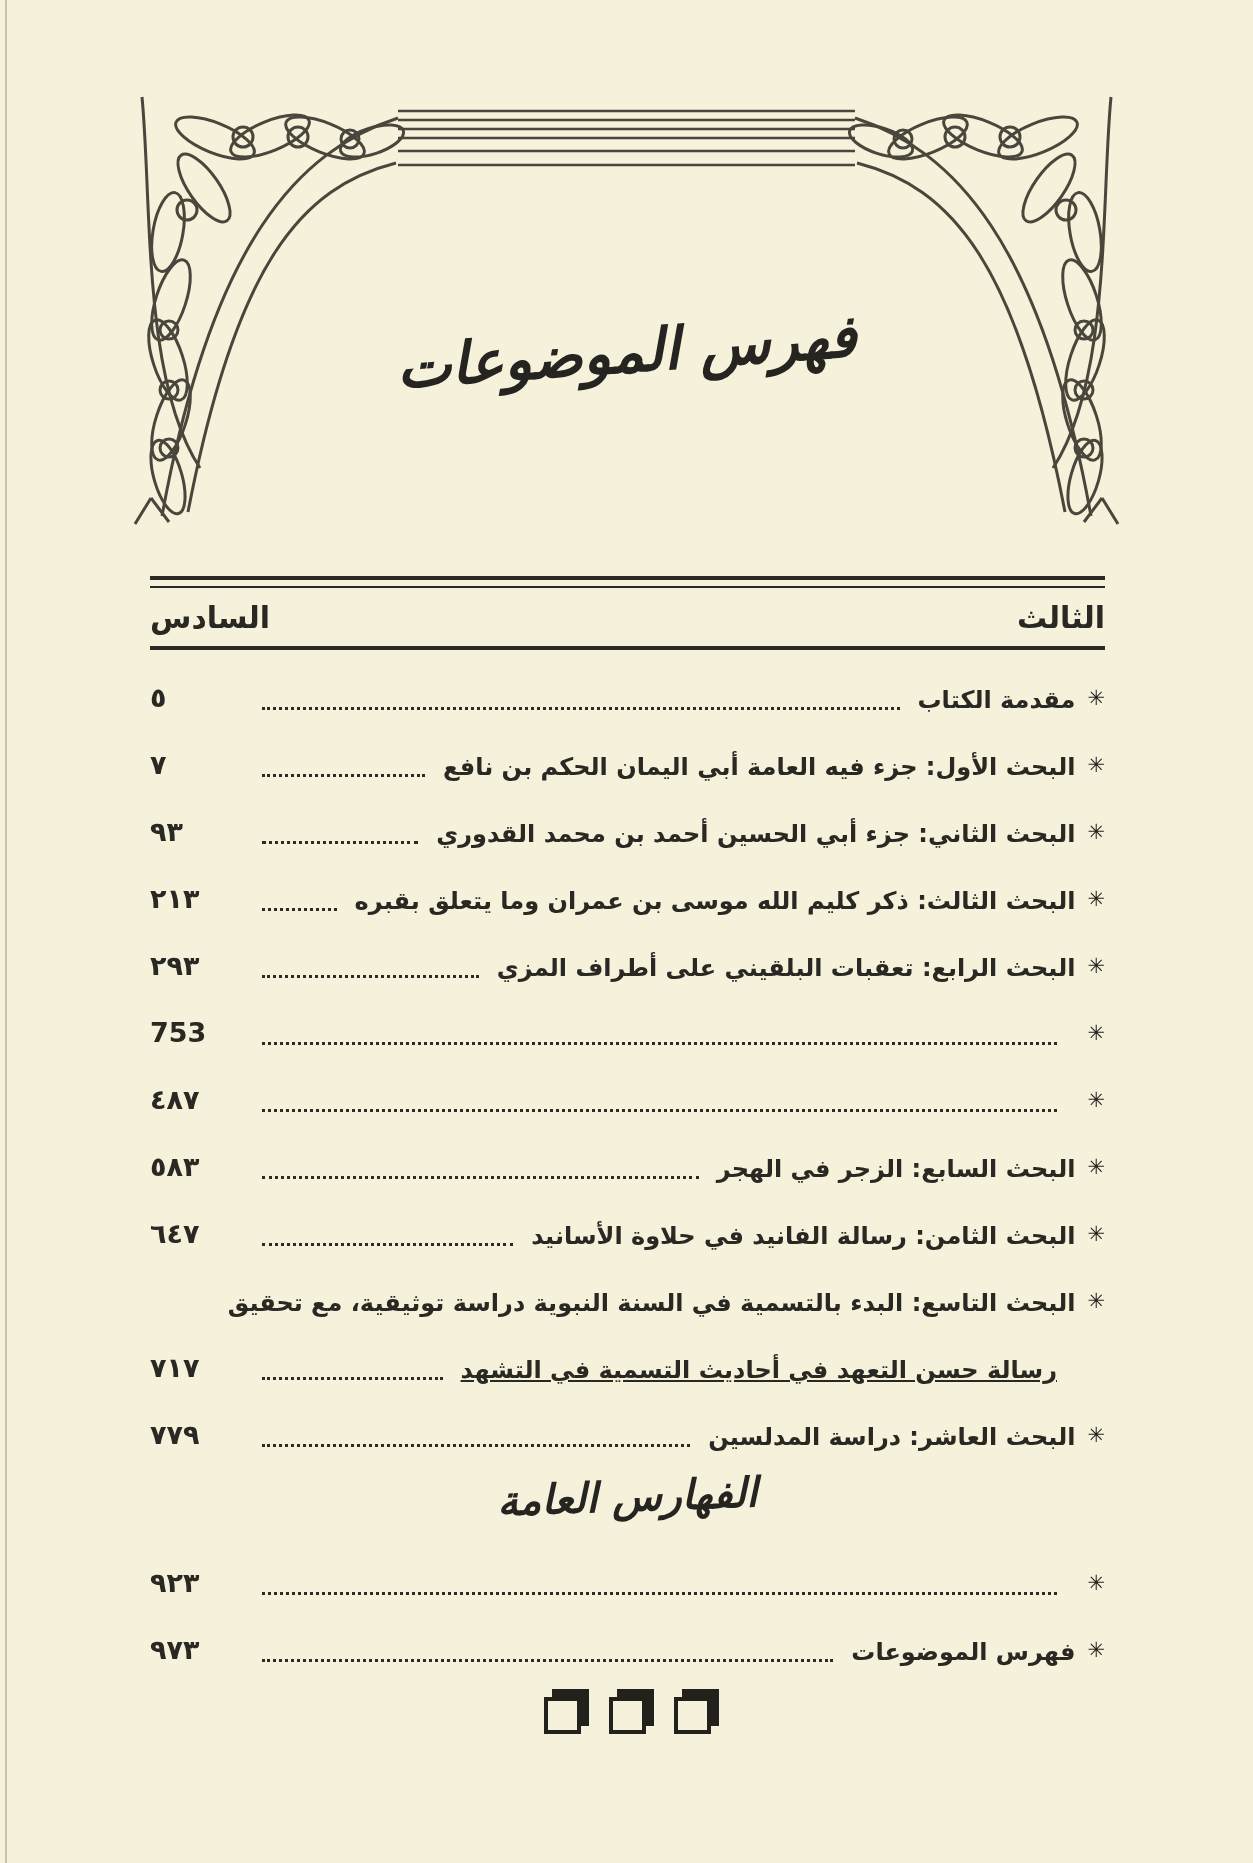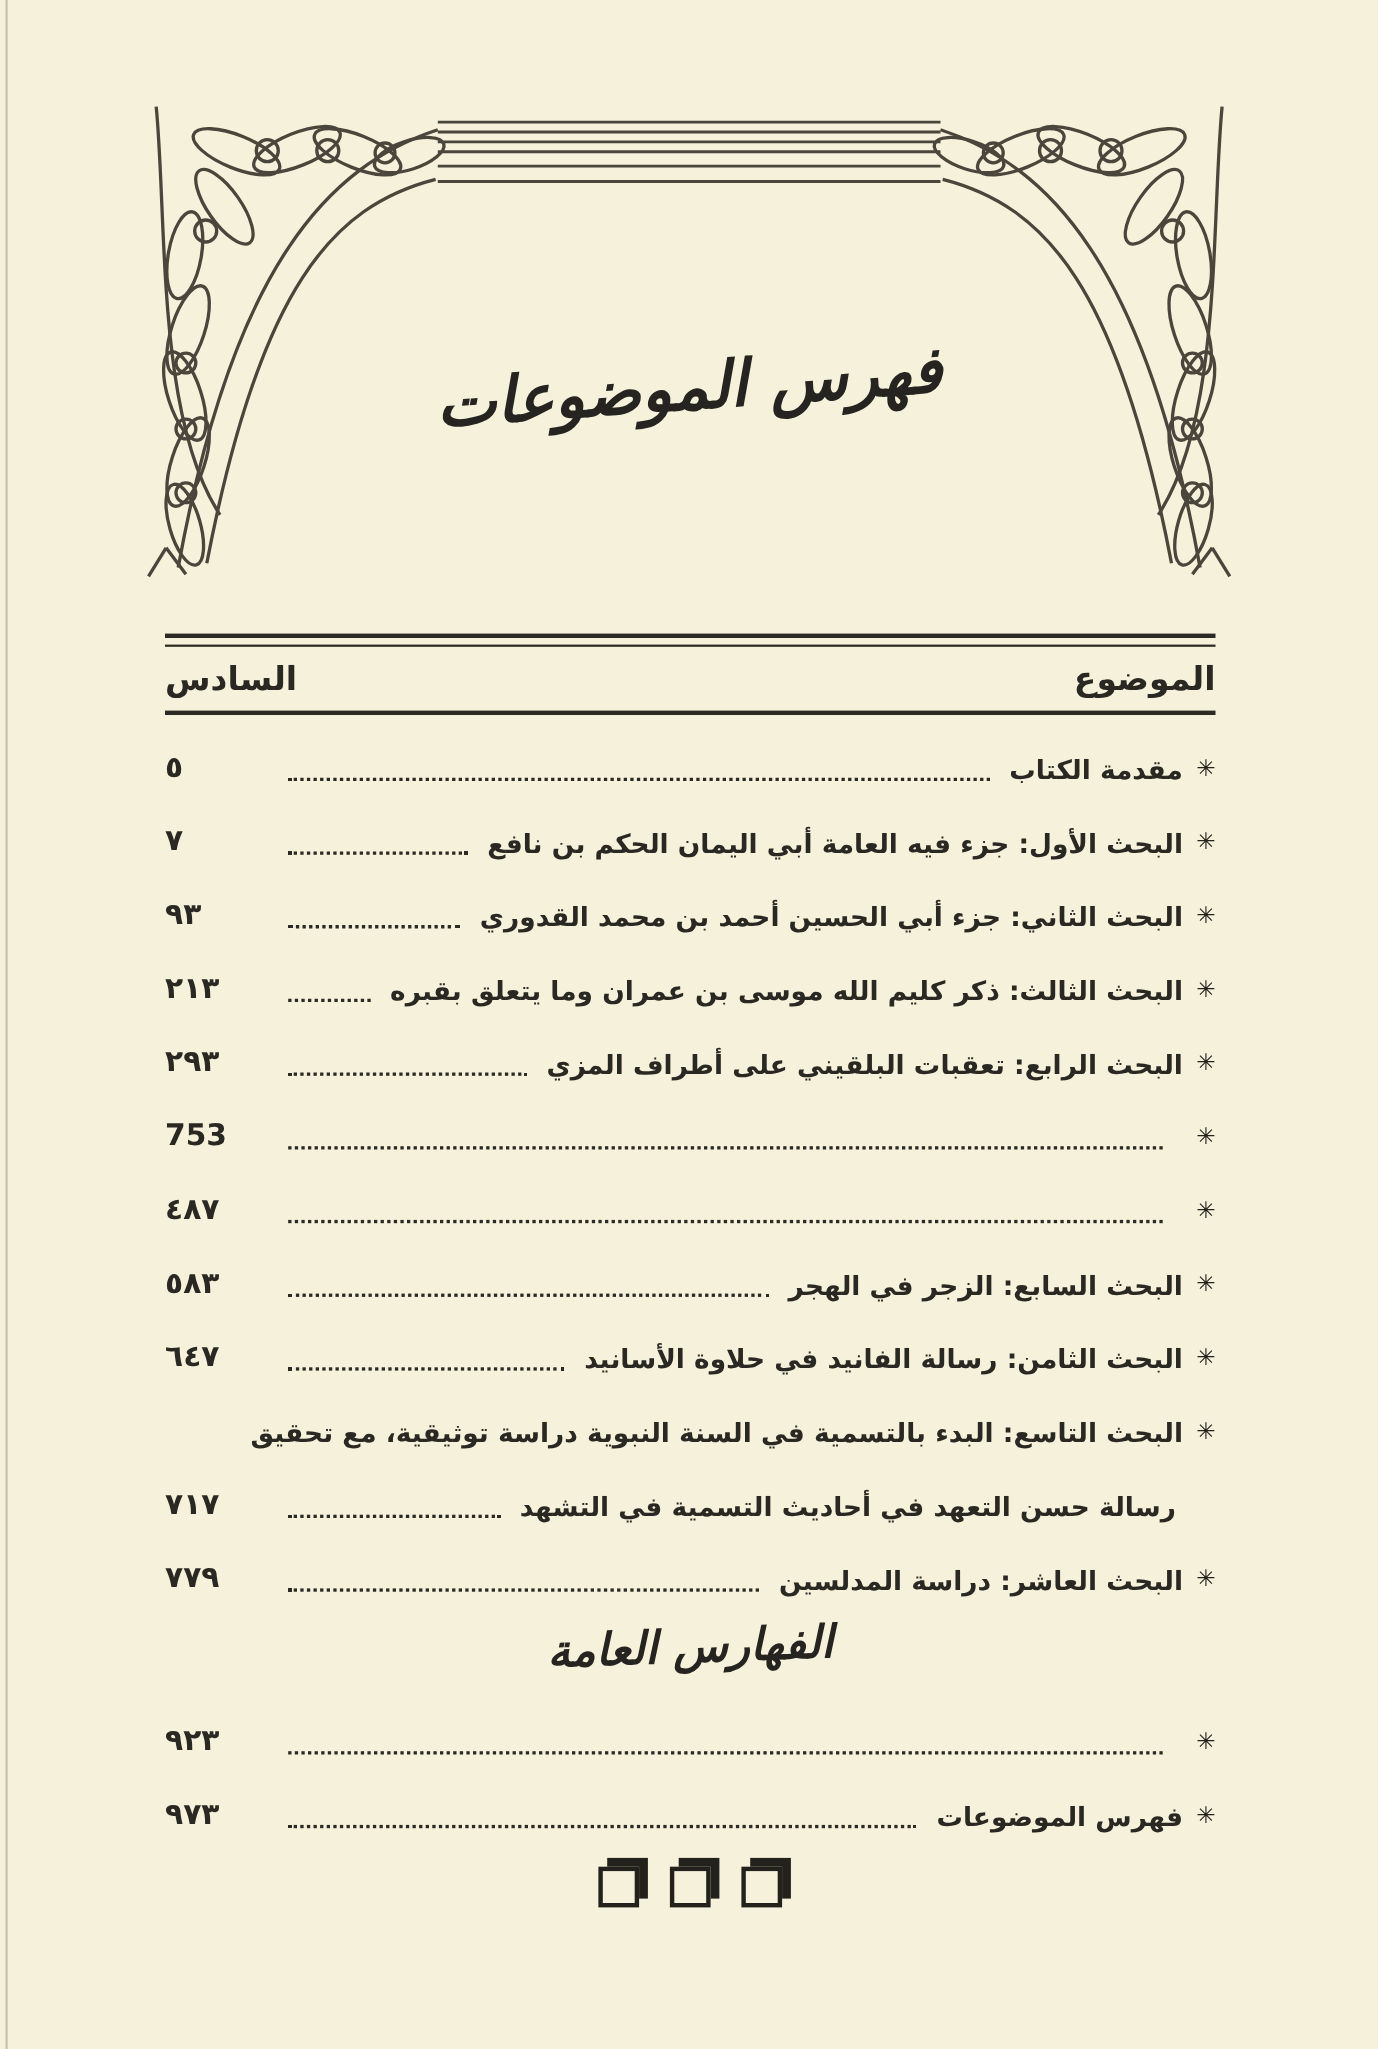--- a/index.html
+++ b/index.html
@@ -29,21 +29,21 @@
     height:58px;display:flex;align-items:center;justify-content:space-between;
     font-size:30px;font-weight:bold;
   }
   .rows{margin-top:10px;}
   .row{
     height:67px;display:flex;align-items:flex-end;
     padding-bottom:14px;box-sizing:border-box;
   }
   .star{font-size:21px;margin-left:12px;line-height:1;padding-bottom:4px;color:#23211c;}
   .etitle{font-size:24px;font-weight:bold;white-space:nowrap;line-height:1.1;}
-  .etitle.indent{margin-right:36px;}
+  .etitle.indent{margin-right:48px;text-decoration:underline;}
   .leader{flex:1;border-bottom:3px dotted #2c2a24;margin:0 18px 3px 16px;min-width:20px;}
   .pnum{min-width:96px;text-align:left;font-size:27px;font-weight:bold;direction:ltr;}
   .section-subtitle{
     height:71px;line-height:66px;text-align:center;
     font-size:41px;font-weight:bold;font-style:italic;
     transform:rotate(-2deg);
     color:#262420;
   }
   .squares{
     margin-top:17px;height:38px;
@@ -107,21 +107,21 @@
   </svg>
 
   <div class="main-title">فهرس الموضوعات</div>
 
   <div class="toc">
 
     <div class="rule thick"></div>
     <div class="rule thin"></div>
 
     <div class="thead">
-      <span>الموضوع</span>
+      <span>الثالث</span>
       <span>السادس</span>
     </div>
 
     <div class="rule thick"></div>
 
     <div class="rows" id="toc-entries">
         <div class="row">
           <span class="star">✳</span>
           <span class="etitle">مقدمة الكتاب</span>
           <span class="leader"></span>

